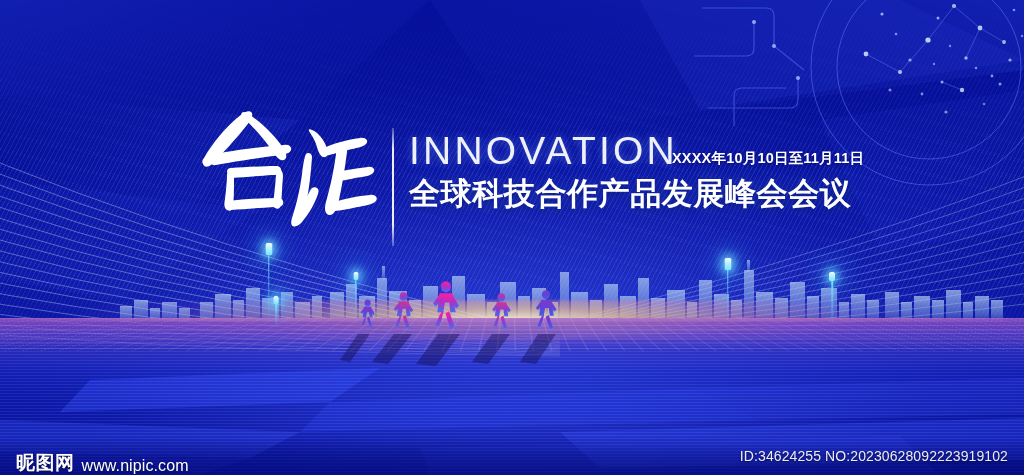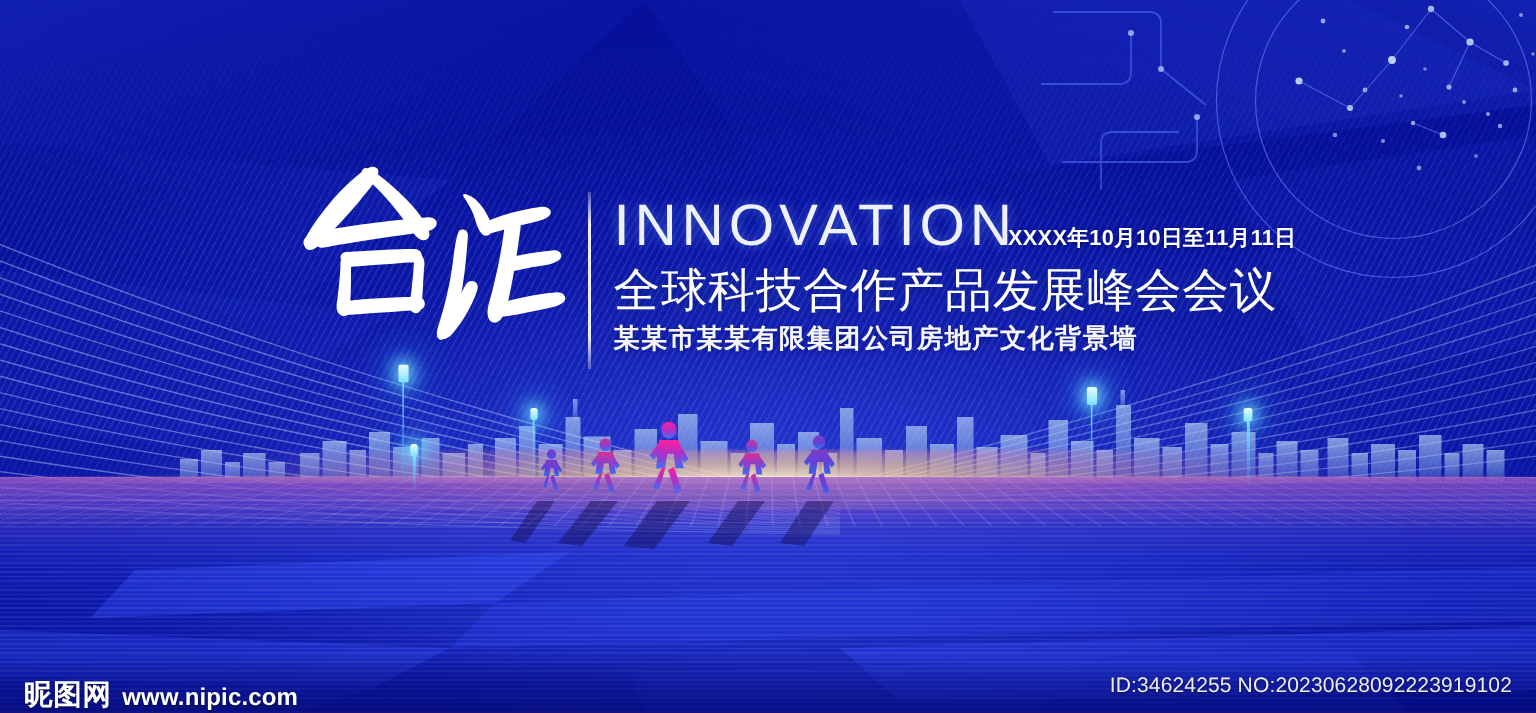--- a/index.html
+++ b/index.html
@@ -139,21 +139,21 @@
   .date {
     left:672px; top:149px;
     font-size:14.5px; font-weight:700;
     letter-spacing:.2px;
     color:#ffffff;
     text-shadow:0 1px 3px rgba(0,10,90,.75);
   }
   .cn-title {
     left:409px; top:176px;
     font-size:31px; line-height:36px;
-    font-weight:400; letter-spacing:.6px;
+    font-weight:700; letter-spacing:.6px;
     color:#ffffff;
     text-shadow:0 2px 7px rgba(0,15,110,.80), 0 0 16px rgba(120,180,255,.30);
   }
   .cn-sub {
     left:409px; top:214px;
     font-size:17.5px; line-height:22px;
     font-weight:700; letter-spacing:.9px;
     color:rgba(255,255,255,.96);
     text-shadow:0 1px 4px rgba(0,15,100,.70);
   }
@@ -165,21 +165,21 @@
     display:flex; align-items:center; justify-content:space-between;
     padding:0 16px;
   }
   .wm-left { display:flex; align-items:flex-end; gap:7px; }
   .wm-logo {
     font-size:19px; font-weight:700; color:#fff; letter-spacing:.5px;
     text-shadow:0 1px 2px rgba(0,0,0,.55);
     font-family:"DejaVu Sans","Liberation Sans",sans-serif;
   }
   .wm-url {
-    font-size:16px; font-weight:700; color:#fff; letter-spacing:.1px;
+    font-size:16px; font-weight:400; color:#fff; letter-spacing:.1px;
     text-shadow:0 1px 2px rgba(0,0,0,.55);
     padding-bottom:1px;
     margin-top:20px;
   }
   .wm-id {
     font-size:14px; color:rgba(255,255,255,.92);
     letter-spacing:.1px;
     text-shadow:0 1px 2px rgba(0,0,0,.6);
   }
 </style>
@@ -518,21 +518,20 @@
         <path d="M138,106 C148,103 162,100 174,99 C180,98 183,103 179,106 C175,109 166,110 157,112 C148,114 141,115 138,115 C134,115 133,108 138,106 Z"></path>
         <path d="M116,92 C120,90 124,93 122,98 C119,107 113,118 106,126 C101,132 96,131 97,125 C98,120 104,112 109,104 C112,99 114,94 116,92 Z"></path>
       </g>
     </svg>
 
     <div class="divider"></div>
 
     <div class="txt en-title">INNOVATION</div>
     <div class="txt date">XXXX年10月10日至11月11日</div>
     <div class="txt cn-title">全球科技合作产品发展峰会会议</div>
-    <div class="txt cn-sub">某某市某某有限集团公司房地产文化背景墙</div>
   </div>
 
   <div class="wm-bar">
     <div class="wm-left">
       <span class="wm-logo">昵图网</span>
       <span class="wm-url">www.nipic.com</span>
     </div>
     <div class="wm-id">ID:34624255 NO:20230628092223919102</div>
   </div>
 

